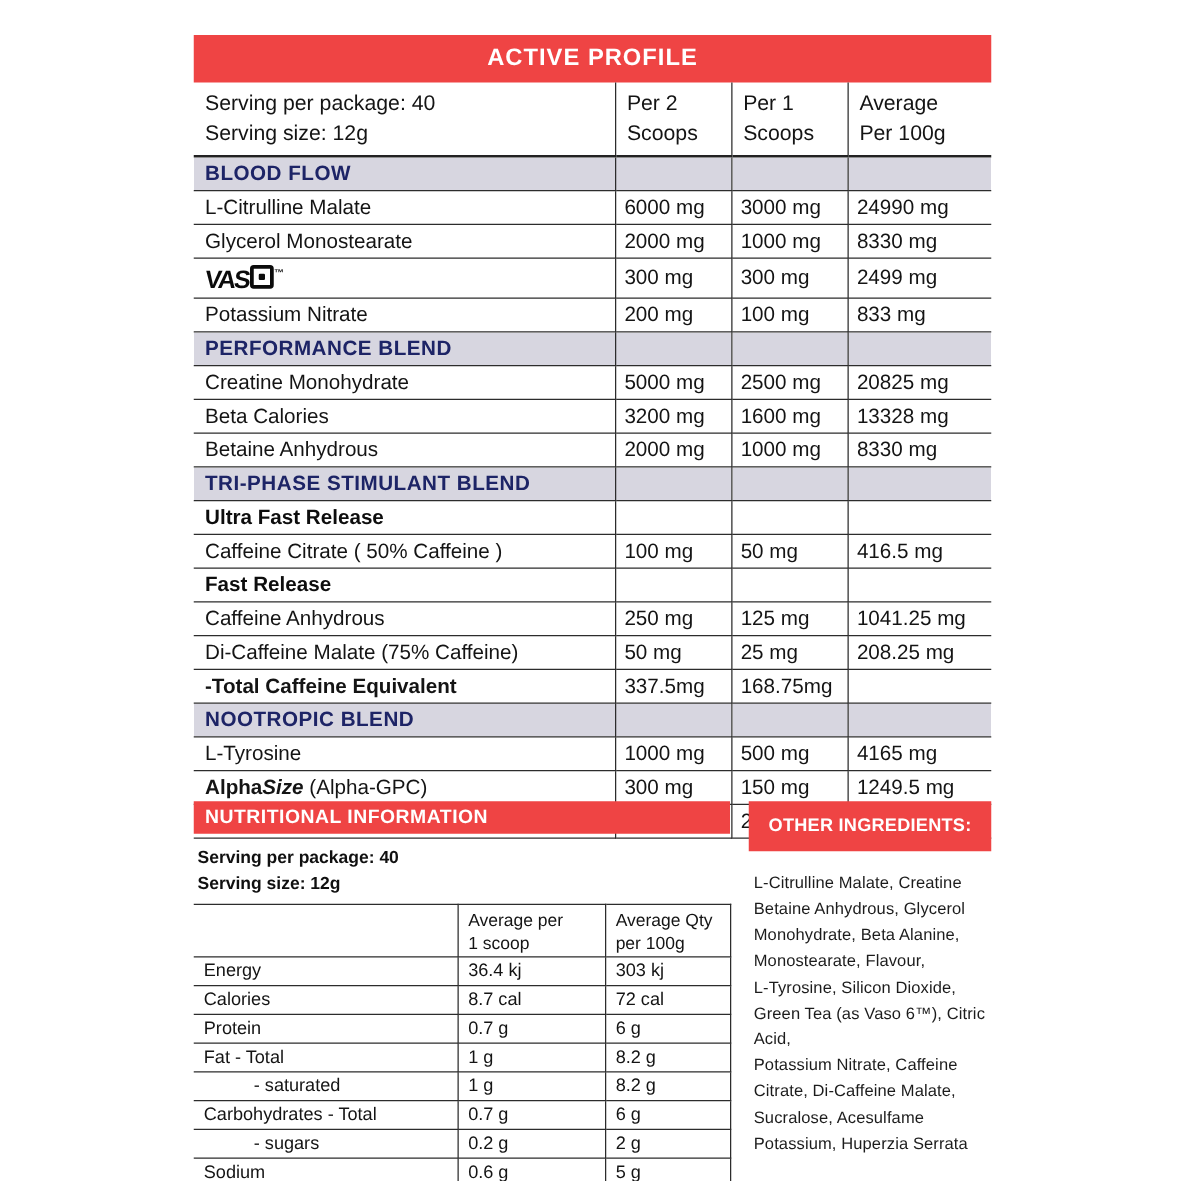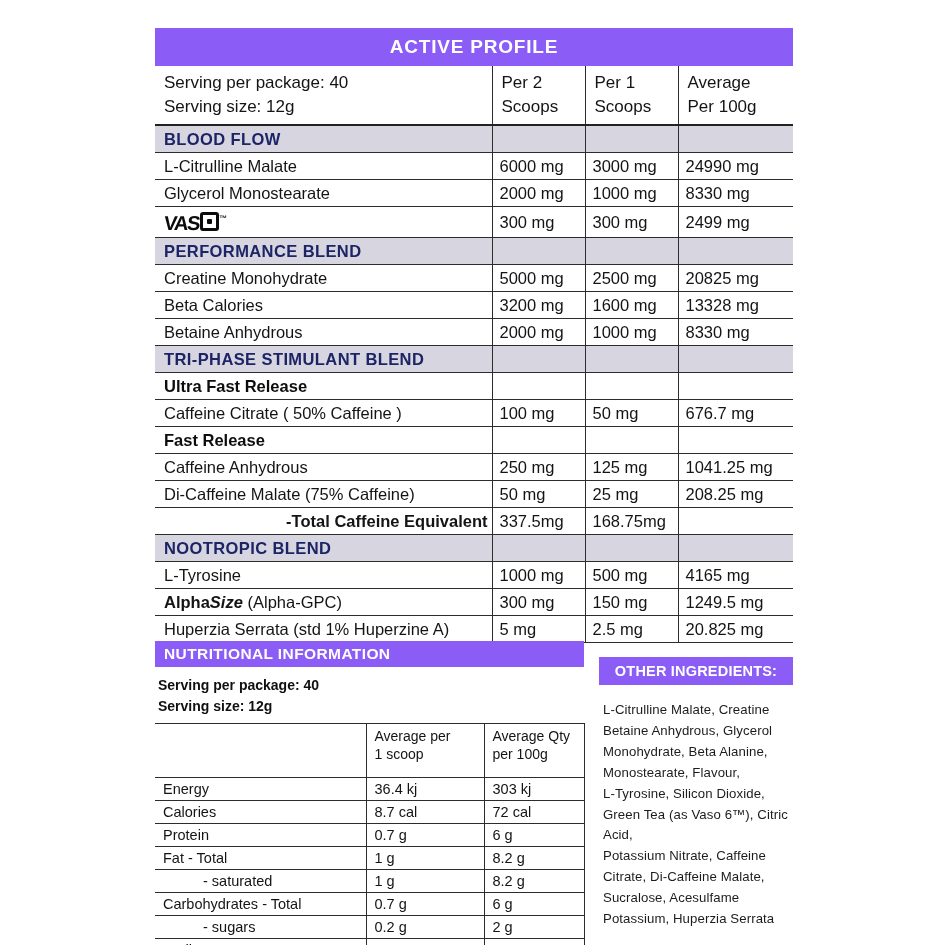--- a/index.html
+++ b/index.html
@@ -1,60 +1,60 @@
 <!DOCTYPE html>
 <html><head>
 <meta charset="utf-8">
 <style>
   html,body{margin:0;padding:0;background:#ffffff;}
   body{width:945px;height:945px;position:relative;font-family:"Liberation Sans",sans-serif;color:#141414;-webkit-font-smoothing:antialiased;}
 
   .abs{position:absolute;}
 
   
-  .navy-bar{background:#8b5cf6;color:#ffffff;font-weight:bold;display:flex;align-items:center;text-align:right;}
+  .navy-bar{background:#ef4444;color:#ffffff;font-weight:bold;display:flex;align-items:center;text-align:right;}
 
   
   #active-profile{left:155px;top:28px;width:638px;}
   #ap-title{height:38px;justify-content:center;font-size:19px;letter-spacing:.8px;}
   table{border-collapse:collapse;table-layout:fixed;width:638px;}
   col.c0{width:337px;} col.c1{width:93px;} col.c2{width:93px;} col.c3{width:115px;}
   #ap-table td,#ap-table th{border:1.6px solid #2c2c2c;overflow:hidden;white-space:nowrap;}
   #ap-table td:first-child,#ap-table th:first-child{border-left:none;}
   #ap-table td:last-child,#ap-table th:last-child{border-right:none;}
   #ap-table tr:first-child th{border-top:none;}
   #ap-table th{font-weight:normal;font-size:17px;text-align:left;vertical-align:middle;padding:3px 4px 3px 9px;height:52px;line-height:24px;white-space:pre-line;border-bottom:2.2px solid #222;}
   #ap-table td{height:23px;font-size:16.5px;padding:1px 4px 2px 9px;line-height:22px;}
   #ap-table td.val{padding-left:7px;}
   tr.row-section td{background:#d7d6e0;color:#1d2466;font-weight:bold;font-size:15.5px;letter-spacing:.4px;}
   tr.row-subheader td{font-weight:bold;color:#0d0d0d;}
-  tr.row-total td.lbl{font-weight:bold;padding-left:62px;text-align:right;}
+  tr.row-total td.lbl{font-weight:bold;padding-left:62px;}
   .st-b{font-weight:bold;}
   .st-bi{font-weight:bold;font-style:italic;}
   .st-r{font-weight:normal;}
   .st-vaso{font-weight:bold;font-size:20px;letter-spacing:-1.5px;transform:skewX(-6deg);display:inline-block;color:#0b0b0b;line-height:18px;}
   .st-vaso-box{display:inline-block;width:13px;height:13px;border:3.2px solid #0b0b0b;border-radius:3px;position:relative;vertical-align:-1px;margin-left:1px;}
   .st-vaso-box::after{content:"";position:absolute;left:3.5px;top:3.5px;width:5px;height:5px;background:#0b0b0b;border-radius:1px;}
   .st-tm{font-size:8px;vertical-align:9px;font-weight:bold;}
 
   
   #nutrition{left:155px;top:641px;width:429px;}
   #ni-title{height:26px;font-size:15.5px;padding-left:9px;letter-spacing:.4px;}
   .ni-serving{margin:8px 0 6px 3px;font-size:14px;font-weight:bold;line-height:21px;color:#101010;}
   #ni-table{width:429px;}
   col.n0{width:211px;} col.n1{width:118px;} col.n2{width:100px;}
   #ni-table td,#ni-table th{border:1.5px solid #2c2c2c;overflow:hidden;white-space:nowrap;}
   #ni-table td:first-child,#ni-table th:first-child{border-left:none;}
-  #ni-table th{font-weight:normal;font-size:14px;text-align:left;vertical-align:middle;height:37px;line-height:18px;padding:2px 4px 14px 8px;white-space:pre-line;}
+  #ni-table th{font-weight:normal;font-size:14px;text-align:left;vertical-align:middle;height:37px;line-height:18px;padding:2px 4px 2px 8px;white-space:pre-line;}
   #ni-table td{height:21px;font-size:14.5px;padding:0 4px 1px 8px;line-height:20px;}
   #ni-table td.indent{padding-left:48px;}
 
   
   #ingredients{left:599px;top:641px;width:194px;}
-  #oi-title{height:28px;font-size:14.5px;justify-content:center;letter-spacing:.2px;margin-top:16px;}
+  #oi-title{height:40px;font-size:14.5px;justify-content:center;letter-spacing:.2px;}
   #oi-lines{margin-top:15px;padding-left:4px;font-size:13.2px;line-height:20.9px;color:#1c1c1c;letter-spacing:.1px;}
 </style>
 </head>
 <body>
 
 <div class="abs" id="active-profile">
   <div class="navy-bar" id="ap-title">ACTIVE PROFILE</div>
   <table id="ap-table">
     <colgroup>
         <col class="c0">
@@ -92,20 +92,26 @@
           <td class="val">2000 mg</td>
           <td class="val">1000 mg</td>
           <td class="val">8330 mg</td>
         </tr>
         <tr class="row-item">
           <td class="lbl"><span class="st-vaso">VAS</span><span class="st-vaso-box"></span><span class="st-tm">™</span></td>
           <td class="val">300 mg</td>
           <td class="val">300 mg</td>
           <td class="val">2499 mg</td>
         </tr>
+        <tr class="row-item">
+          <td class="lbl">Potassium Nitrate</td>
+          <td class="val">200 mg</td>
+          <td class="val">100 mg</td>
+          <td class="val">833 mg</td>
+        </tr>
         <tr class="row-section">
           <td class="lbl">PERFORMANCE BLEND</td>
           <td class="val"></td>
           <td class="val"></td>
           <td class="val"></td>
         </tr>
         <tr class="row-item">
           <td class="lbl">Creatine Monohydrate</td>
           <td class="val">5000 mg</td>
           <td class="val">2500 mg</td>
@@ -132,21 +138,21 @@
         <tr class="row-subheader">
           <td class="lbl">Ultra Fast Release</td>
           <td class="val"></td>
           <td class="val"></td>
           <td class="val"></td>
         </tr>
         <tr class="row-item">
           <td class="lbl">Caffeine Citrate ( 50% Caffeine )</td>
           <td class="val">100 mg</td>
           <td class="val">50 mg</td>
-          <td class="val">676.7 mg</td>
+          <td class="val">416.5 mg</td>
         </tr>
         <tr class="row-subheader">
           <td class="lbl">Fast Release</td>
           <td class="val"></td>
           <td class="val"></td>
           <td class="val"></td>
         </tr>
         <tr class="row-item">
           <td class="lbl">Caffeine Anhydrous</td>
           <td class="val">250 mg</td>

